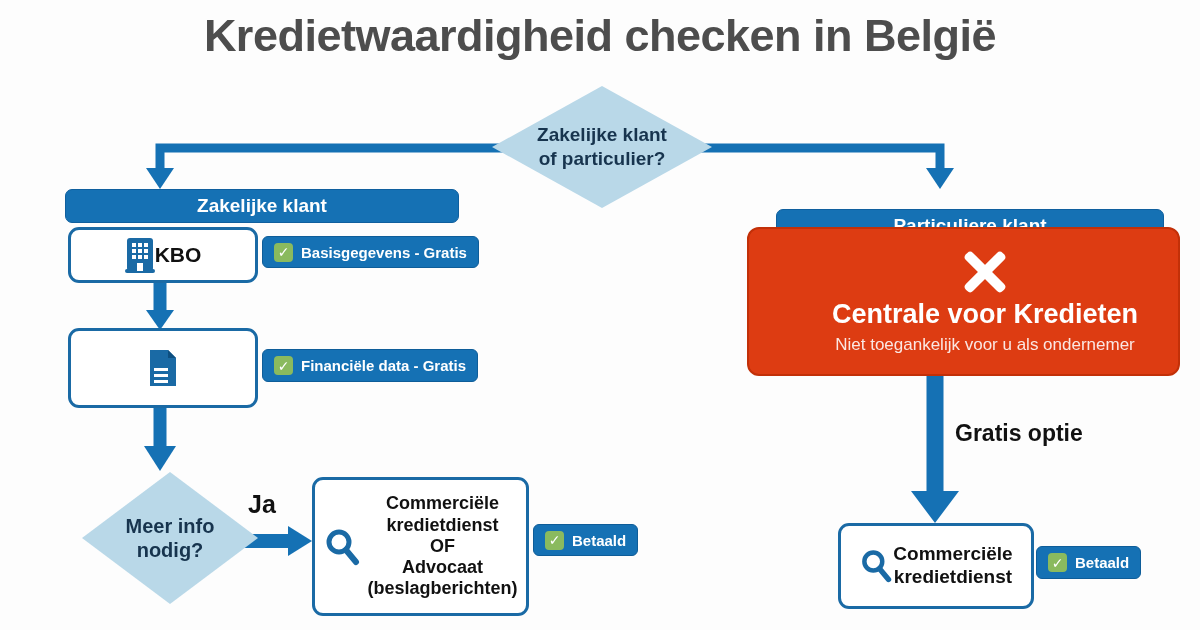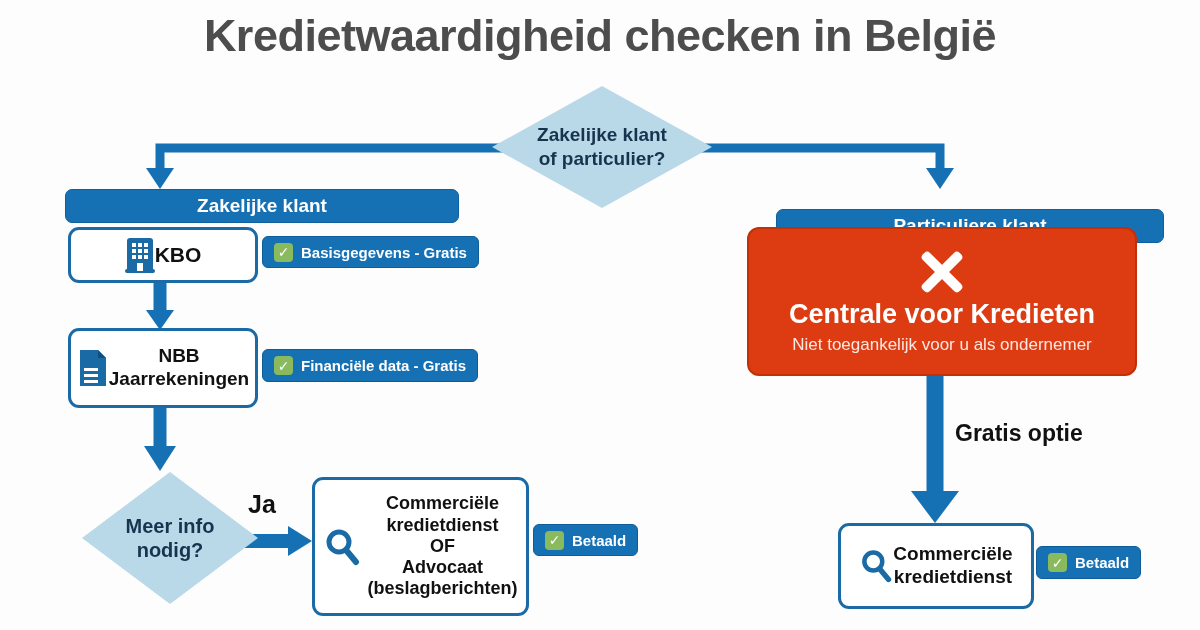--- a/index.html
+++ b/index.html
@@ -41,21 +41,21 @@
   }
   .box-kbo{left:68px;top:227px;width:184px;height:50px;font-size:21px;}
   .box-nbb{left:68px;top:328px;width:184px;height:74px;font-size:19px;line-height:1.2;}
   .box-result-left{left:312px;top:477px;width:211px;height:133px;font-size:18px;line-height:1.18;gap:6px;}
   .box-result-right{left:838px;top:523px;width:190px;height:80px;font-size:19px;line-height:1.2;}
   
   .redbox{
     left:747px;top:227px;width:386px;height:145px;z-index:3;
     background:#dd3c12;border:2px solid #c23008;border-radius:12px;
     display:flex;flex-direction:column;align-items:center;justify-content:center;
-    text-align:center;color:#fff;
+    text-align:center;color:#fff;padding-left:43px;
   }
   .redbox .x-glyph{line-height:1;margin-bottom:2px;}
   .redbox .red-title{font-size:27px;font-weight:bold;margin-top:2px;}
   .redbox .red-sub{font-size:17px;color:rgba(255,255,255,0.88);margin-top:5px;}
   
   .badge{
     background:#1571b4;border:1px solid #0e5d99;border-radius:6px;z-index:3;
     display:inline-flex;align-items:center;gap:8px;padding:0 11px;
     color:#fff;font-weight:bold;font-size:15px;white-space:nowrap;
   }
@@ -139,24 +139,20 @@
 <div class="abs wbox box-nbb">
   <svg class="icon" width="32" height="40" viewBox="0 0 32 40">
     <path d="M3 2 h18 l8 8 v28 h-26 z" fill="#1a6aa5"></path>
     <path d="M21 2 l8 8 h-8 z" fill="#0d4f80"></path>
     <g fill="#fff">
       <rect x="7" y="20" width="14" height="3"></rect>
       <rect x="7" y="26" width="14" height="3"></rect>
       <rect x="7" y="32" width="14" height="3"></rect>
     </g>
   </svg>
-  <span class="stack">
-    <span>NBB</span>
-    <span>Jaarrekeningen</span>
-  </span>
 </div>
 <div class="abs badge badge2">
   <span class="check">✓</span>
   <span>Financiële data - Gratis</span>
 </div>
 
 <div class="abs diamond diamond-bottom">
   <span>Meer info</span>
   <span>nodig?</span>
 </div>

